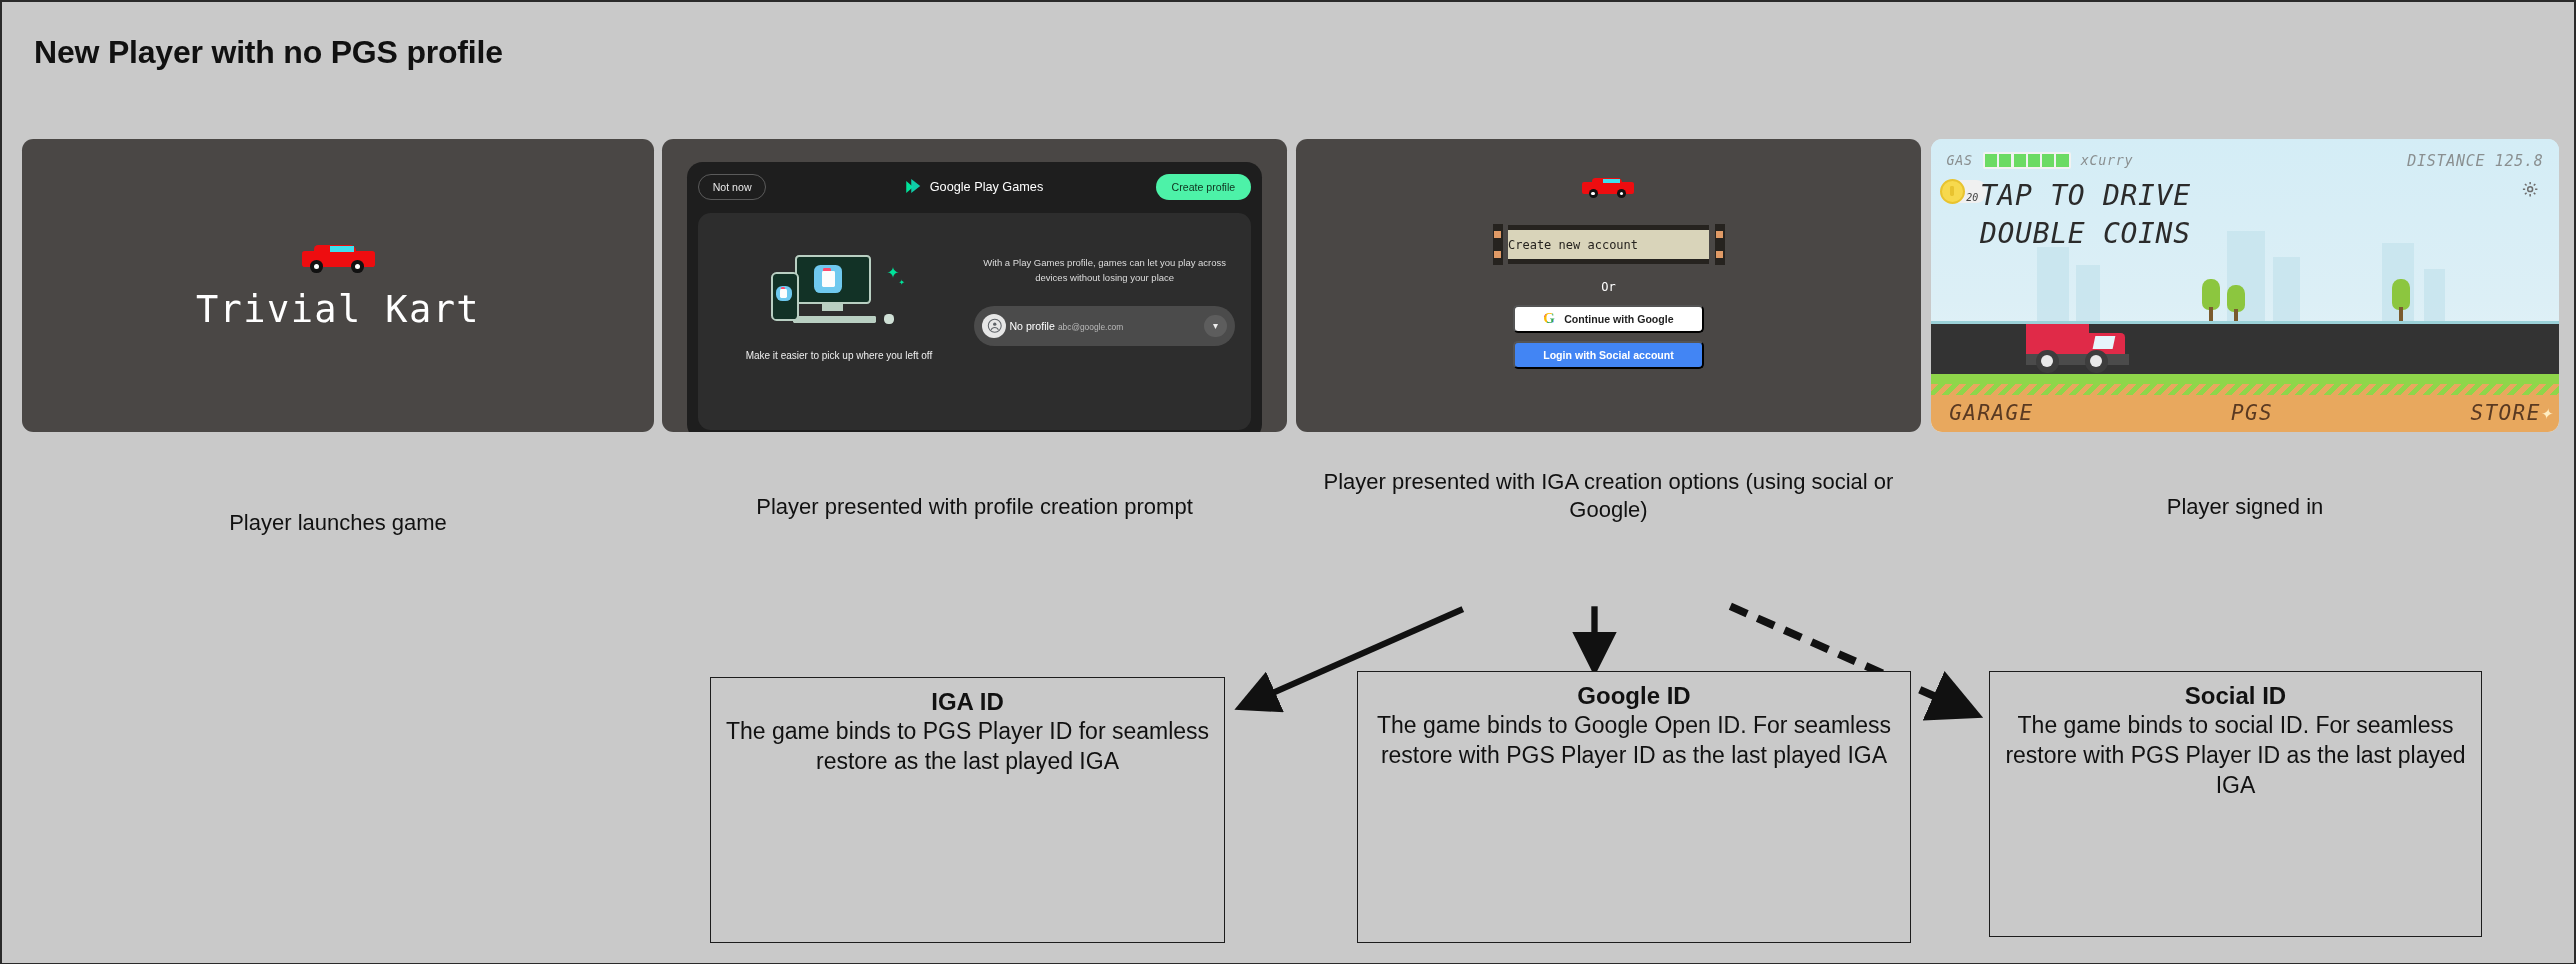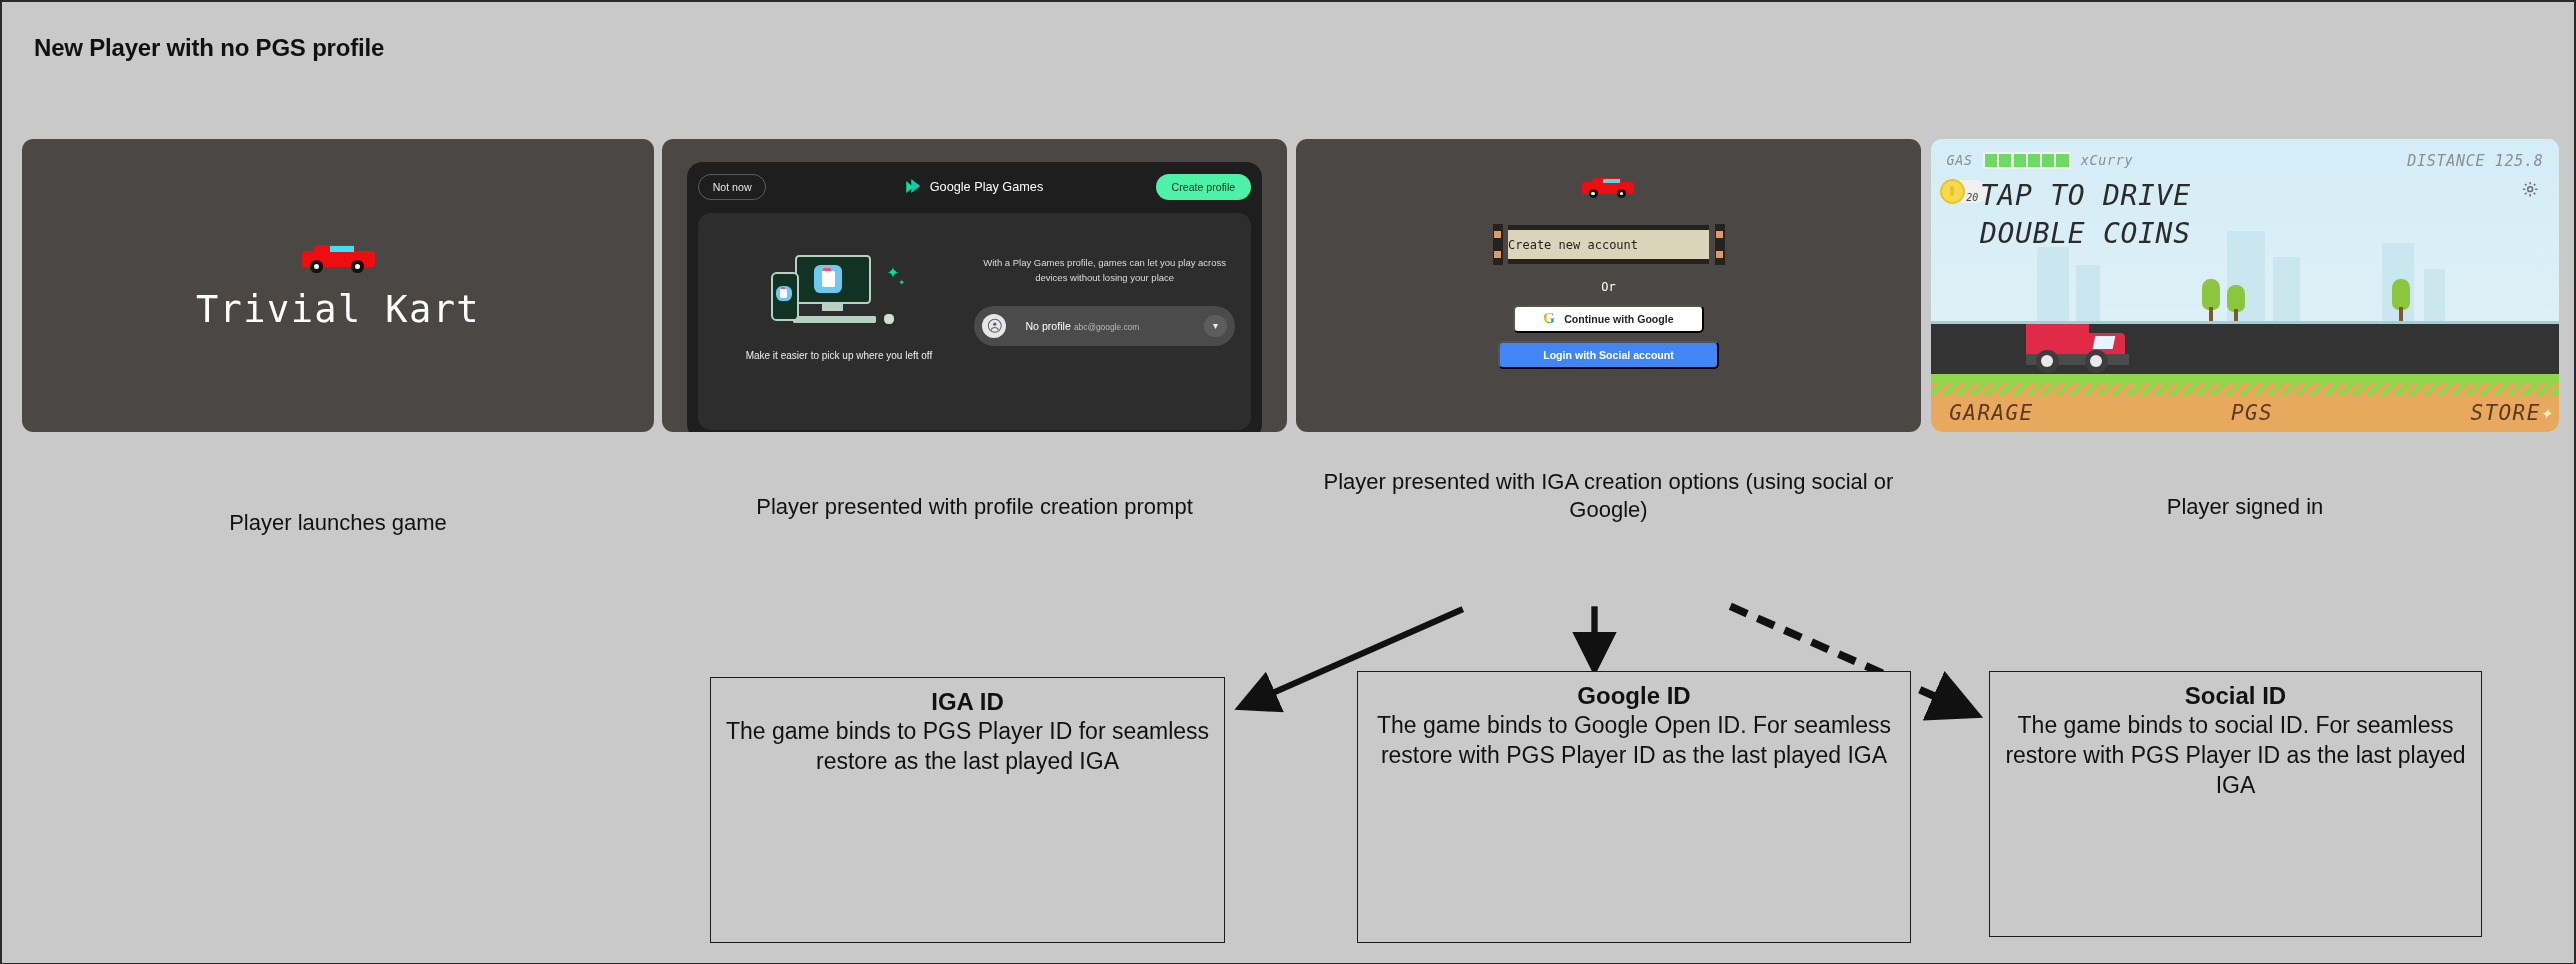--- a/index.html
+++ b/index.html
@@ -9,21 +9,21 @@
     font-family: "Liberation Sans", sans-serif;
     position: relative;
     overflow: hidden;
     border: 2.1px solid #2a2a2a;
   }
 
   
   #page-title {
     position: absolute;
     left: 32px; top: 32px;
-    font-size: 24px;
+    font-size: 32px;
     font-weight: bold;
     color: #111;
     letter-spacing: -0.2px;
   }
 
   
   .panel {
     position: absolute;
     top: 137px;
     height: 293px;
@@ -103,21 +103,21 @@
               background:#fdfdfd; border-radius:1.4px; display:block;}
   .chick s  { position:absolute; left:30%; top:10%; width:30%; height:18%;
               background:#ff4b6e; border-radius:1.4px; display:block;}
   .spark1 { position:absolute; left:118px; top:10px; color:#00e39a; font-size:15.5px; line-height:1;}
   .spark2 { position:absolute; left:130px; top:24px; color:#00e39a; font-size:7.7px; line-height:1;}
   .gpg-cap { color:#eee; font-size:10px; text-align:center; margin-top:15.5px; line-height:1.45; }
   .gpg-right { width:52%; padding-left:10px; }
   .gpg-desc { color:#ddd; font-size:9.5px; text-align:center; line-height:1.55; margin-top:25px; }
   .profile-row {
     margin-top:21px; background:#4b4b4b; border-radius:28px;
-    display:flex; align-items:center; padding:7.7px 8.4px; gap:19px;
+    display:flex; align-items:center; padding:7.7px 8.4px; gap:3px;
   }
   .avatar { width:24px; height:24px; border-radius:50%; background:#e6e6e6;
             display:flex; align-items:center; justify-content:center; flex:none;}
   .avatar svg { width:15.5px; height:15.5px; }
   .prof-txt { flex:1; }
   .prof-name { color:#fff; font-size:10.6px; }
   .prof-mail { color:#b9b9b9; font-size:8.4px; margin-top:1.4px; }
   .chev { width:22.5px; height:22.5px; border-radius:50%; background:#5d5d5d;
           display:flex; align-items:center; justify-content:center; color:#eee;
           font-size:10px; flex:none;}
@@ -140,21 +140,21 @@
             font-size:12px; margin:15.5px 0 11.3px; }
   .btn-google {
     width:191px; height:28px; background:#fff; border-radius:5px;
     display:flex; align-items:center; justify-content:center; gap:9.2px;
     font-size:10.6px; font-weight:bold; color:#1f1f1f;
   }
   .g-logo { font-family:"Liberation Serif", serif; font-weight:bold; font-size:15px;
             background:linear-gradient(120deg,#ea4335 0 25%,#fbbc05 25% 50%,#34a853 50% 75%,#4285f4 75%);
             -webkit-background-clip:text; background-clip:text; color:transparent; }
   .btn-social {
-    width:221px; height:28px; background:#4285f4; border-radius:5px; margin-top:8.4px;
+    width:191px; height:28px; background:#4285f4; border-radius:5px; margin-top:8.4px;
     display:flex; align-items:center; justify-content:center;
     font-size:10.6px; font-weight:bold; color:#fff;
   }
 
   
   .game { position:relative; width:100%; height:100%;
           font-family:"DejaVu Sans Mono", monospace; overflow:hidden;
           background:linear-gradient(#d4edf6 0%, #dceff6 55%, #e8f5f8 100%); }
   .sky-bldg { position:absolute; bottom:102px; background:#c4e3ec; opacity:.75; }
   .game-hud { position:absolute; left:15.5px; top:12.7px; display:flex; align-items:center; gap:10px; }

